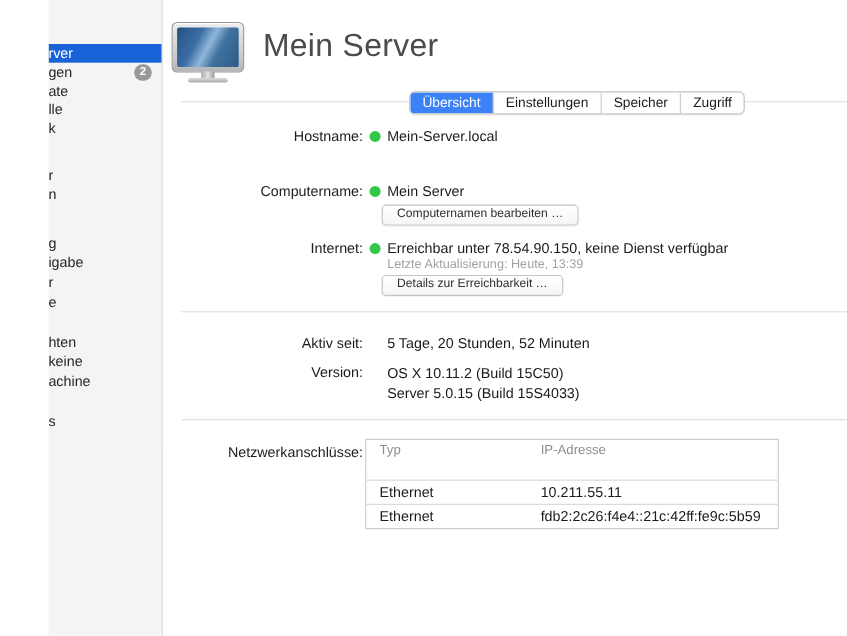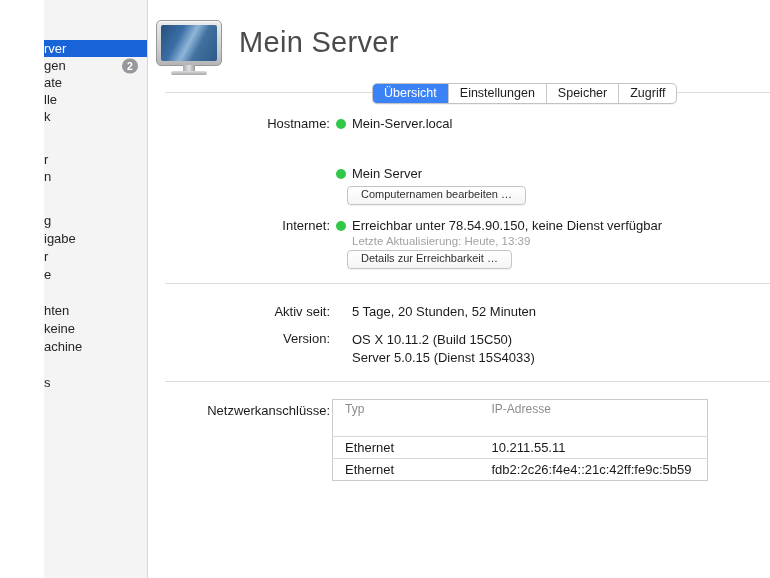--- a/index.html
+++ b/index.html
@@ -136,37 +136,38 @@
         <div class="tab selected">Übersicht</div>
         <div class="tab">Einstellungen</div>
         <div class="tab">Speicher</div>
         <div class="tab">Zugriff</div>
       </div>
 
     <div class="field-label" style="top:116px">Hostname:</div>
     <div class="status-dot" style="top:119px"></div>
     <div class="field-value" style="top:116px">Mein-Server.local</div>
 
+    <div class="field-label" style="top:166px">Computername:</div>
     <div class="status-dot" style="top:169px"></div>
     <div class="field-value" style="top:166px">Mein Server</div>
     <div class="mac-btn" style="top:186px">Computernamen bearbeiten …</div>
 
     <div class="field-label" style="top:218px">Internet:</div>
     <div class="status-dot" style="top:221px"></div>
     <div class="field-value" style="top:218px">Erreichbar unter 78.54.90.150, keine Dienst verfügbar</div>
     <div class="field-sub" style="top:235px">Letzte Aktualisierung: Heute, 13:39</div>
     <div class="mac-btn" style="top:250px">Details zur Erreichbarkeit …</div>
 
     <div class="field-label" style="top:304px">Aktiv seit:</div>
     <div class="field-value" style="top:304px">5 Tage, 20 Stunden, 52 Minuten</div>
 
     <div class="field-label" style="top:331px">Version:</div>
     <div class="field-value" style="top:331px">
       <div class="ver-line">OS X 10.11.2 (Build 15C50)</div>
-      <div class="ver-line">Server 5.0.15 (Dienst 15S4033)</div>
+      <div class="ver-line">Server 5.0.15 (Build 15S4033)</div>
     </div>
 
     <div class="field-label" style="top:403px">Netzwerkanschlüsse:</div>
     <table class="net-table">
       <colgroup>
           <col style="width:147px">
           <col>
         </colgroup>
       <thead>
           <tr>

